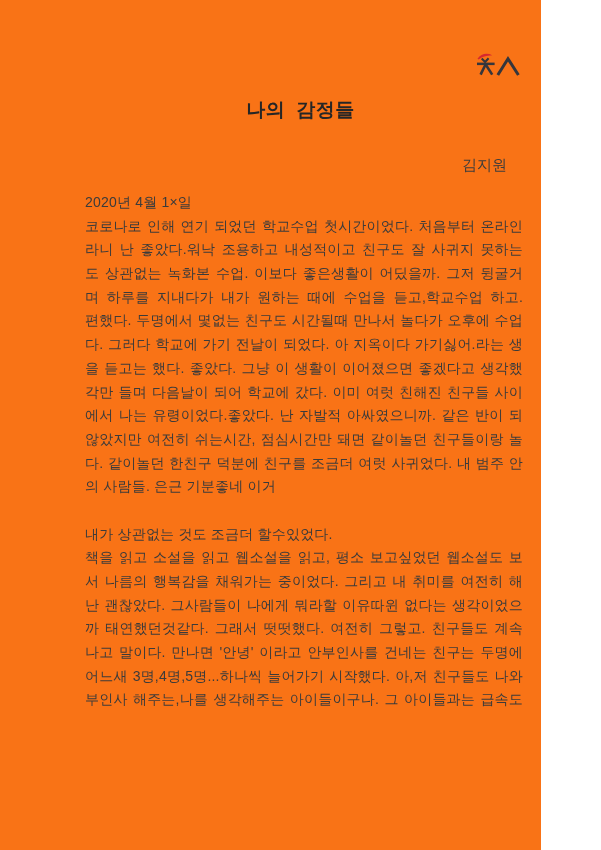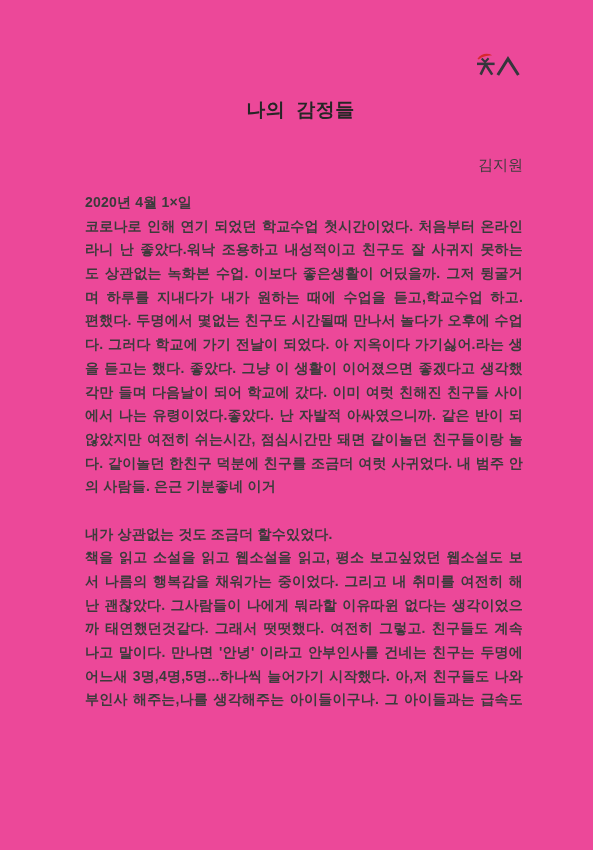--- a/index.html
+++ b/index.html
@@ -3,23 +3,23 @@
 <meta charset="utf-8">
 <style>
   html, body {
     margin: 0;
     padding: 0;
     background: #ffffff;
     font-family: "Liberation Sans", "DejaVu Sans", sans-serif;
   }
   .page {
     position: relative;
-    width: 593px;
+    width: 541px;
     height: 850px;
-    background: #ec4899;
+    background: #f97316;
     overflow: hidden;
   }
   .logo {
     position: absolute;
     left: 476px;
     top: 52px;
     width: 46px;
     height: 24px;
   }
   .title {
@@ -30,21 +30,21 @@
     text-align: center;
     font-size: 19px;
     font-weight: 700;
     color: #262626;
     letter-spacing: 0.5px;
     word-spacing: 5px;
     line-height: 26px;
   }
   .author {
     position: absolute;
-    left: 85px;
+    left: 69px;
     top: 153px;
     width: 438px;
     text-align: right;
     font-size: 15px;
     color: #3c3c3c;
     line-height: 24px;
   }
   .body-text {
     position: absolute;
     left: 85px;
@@ -52,21 +52,20 @@
     width: 438px;
     color: #3b3b3b;
   }
   .line {
     height: 23.7px;
     line-height: 23.7px;
     font-size: 14px;
     letter-spacing: 0.2px;
     white-space: nowrap;
     overflow: visible;
-    font-weight: bold;
   }
   .line.fill {
     white-space: normal;
     text-align: justify;
     text-align-last: justify;
     overflow: hidden;
   }
   .line.gap {
     
   }

